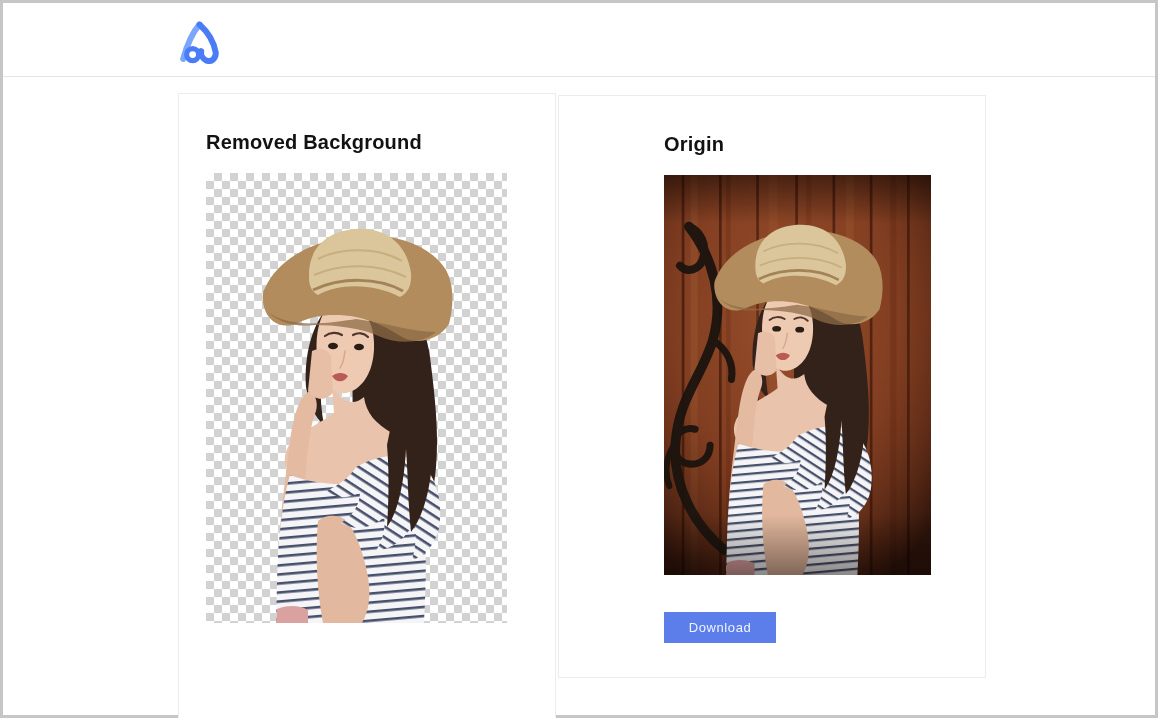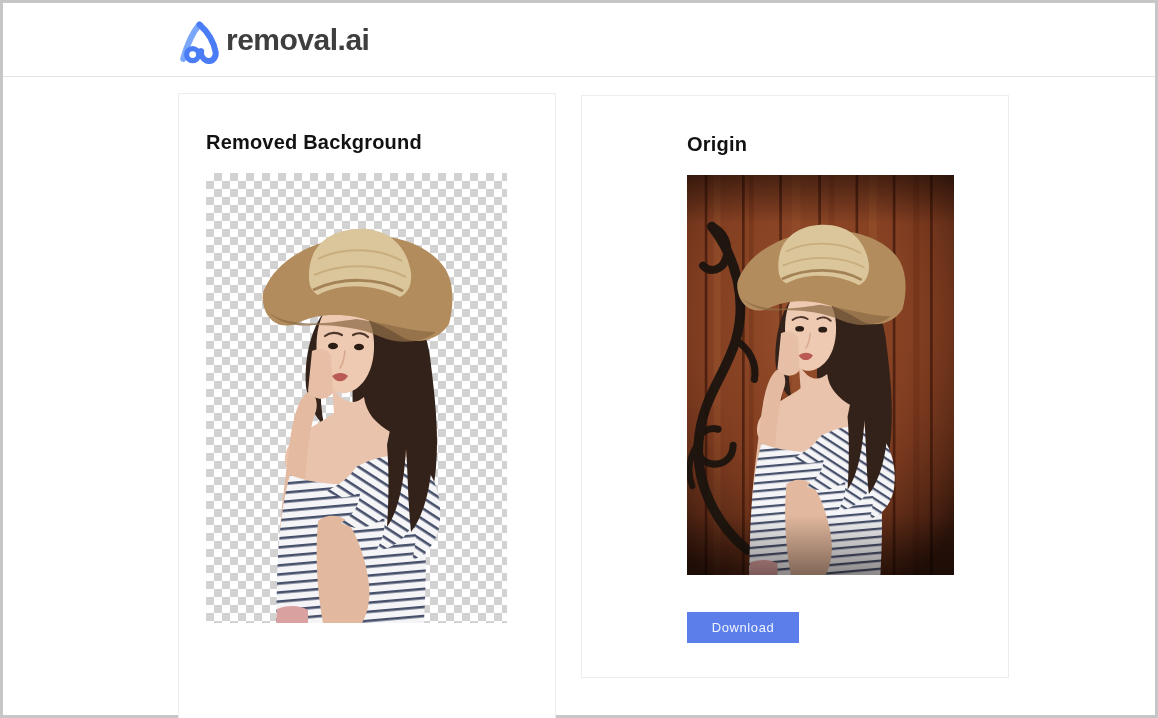--- a/index.html
+++ b/index.html
@@ -35,21 +35,21 @@
     line-height:48px;
   }
   
   .card {
     position:absolute;
     background:#ffffff;
     border:1px solid #ededed;
     box-sizing:border-box;
   }
   .card-left  { left:175px; top:90px; width:378px; height:680px; }
-  .card-right { left:578px; top:92px; width:428px; height:583px; }
+  .card-right { left:555px; top:92px; width:428px; height:583px; }
   .card h2 {
     position:absolute;
     margin:0;
     font-size:20px; font-weight:bold;
     color:#121212; letter-spacing:0.2px;
     line-height:24px;
   }
   .card-left  h2 { left:27px;  top:36px; }
   .card-right h2 { left:105px; top:36px; }
 
@@ -146,21 +146,20 @@
 
 <div class="frame">
 
   <header>
     <div class="logo">
       <svg width="47" height="48" viewBox="0 0 52 56">
         <path d="M7,50 C12,32 18,19 26,10" fill="none" stroke="#7aa7fa" stroke-width="7" stroke-linecap="round"></path>
         <path d="M26,10 C36,19 43,31 45,43 C45,50 40,54 34,52 C30,50 27,46 28,41" fill="none" stroke="#4a7cf6" stroke-width="7" stroke-linecap="round"></path>
         <circle cx="18" cy="45" r="7" fill="none" stroke="#4a7cf6" stroke-width="6"></circle>
       </svg>
-      <span class="logo-text">removal.ai</span>
     </div>
   </header>
 
   <main>
 
     <section class="card card-left">
       <h2>Removed Background</h2>
       <div class="checker" aria-label="Cutout of a girl wearing a straw hat and striped off-shoulder top on a transparent checkerboard background">
         <svg width="301" height="450" viewBox="0 0 301 450">
           <use href="#fig"></use>

